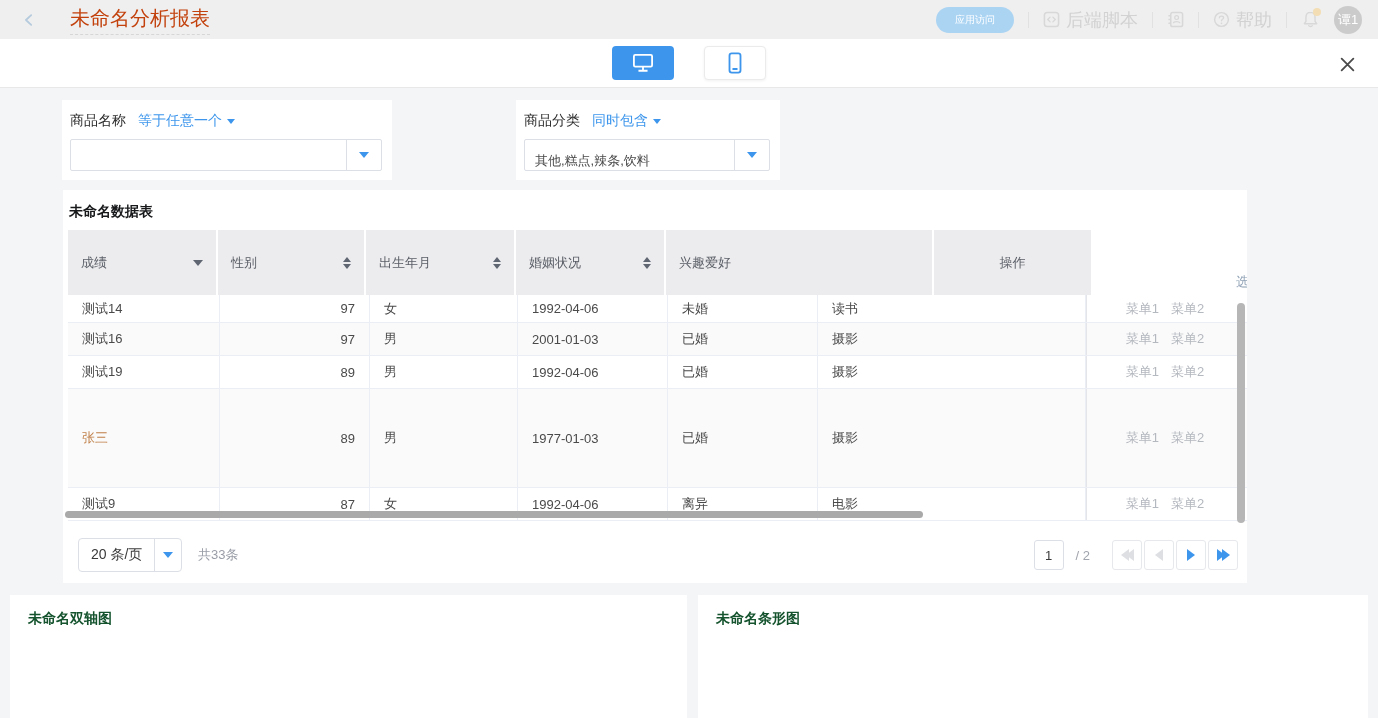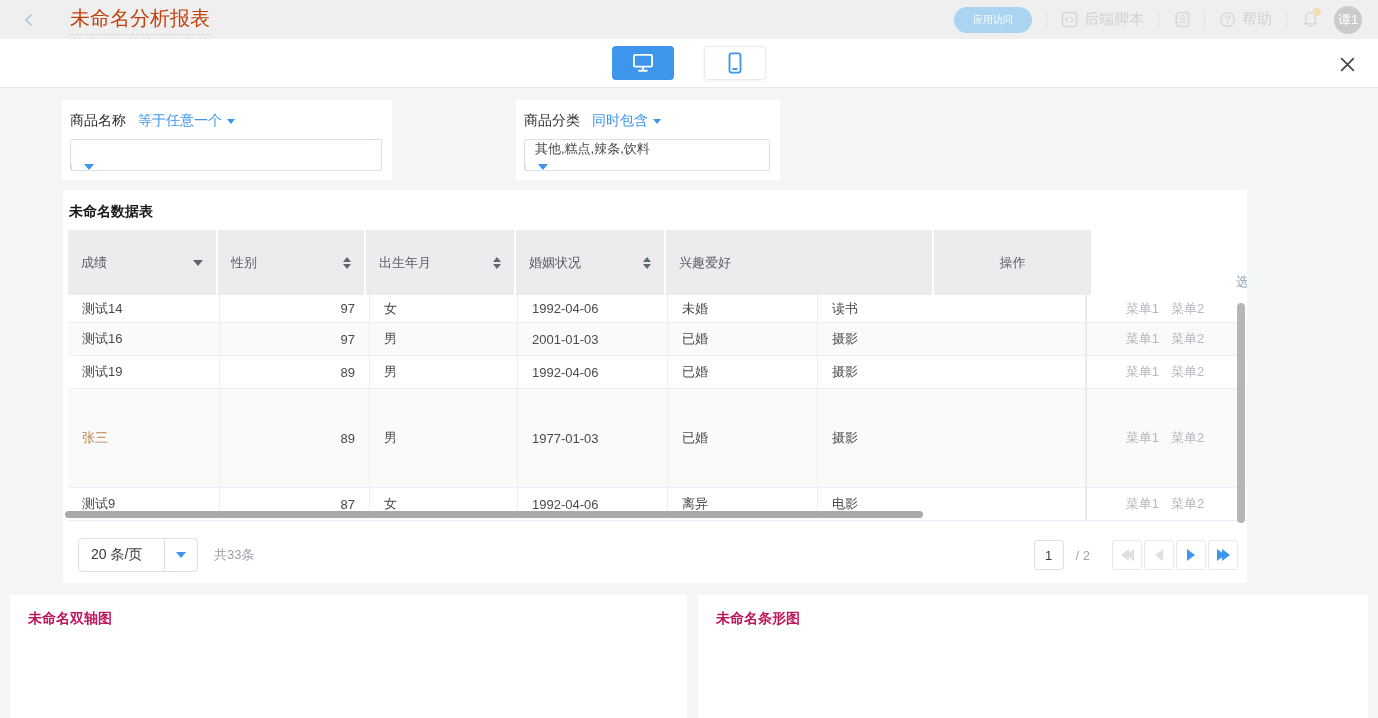--- a/index.html
+++ b/index.html
@@ -10,21 +10,21 @@
   .topbar { position:absolute; left:0; top:0; width:1378px; height:39px;
     background:#efefef; display:flex; align-items:center; }
   .tb-back { margin-left:18px; width:22px; height:22px; display:flex; align-items:center;
     justify-content:center; cursor:pointer; color:#b5cadd; }
   .tb-title { margin-left:30px; font-size:20px; color:#c2410c;
     border-bottom:1px dashed #d6d6d6; padding-bottom:2px; }
   .tb-right { margin-left:auto; display:flex; align-items:center; gap:14px; padding-right:16px; }
   .tb-pill { background:#abd4f3; color:#fff; font-size:10px; border:none;
     border-radius:15px; padding:6px 19px; cursor:pointer; }
   .tb-div { width:1px; height:16px; background:#e1e1e1; }
-  .tb-item { display:flex; align-items:center; gap:6px; color:#d2d2d2; font-size:15px; cursor:pointer; }
+  .tb-item { display:flex; align-items:center; gap:6px; color:#d2d2d2; font-size:18px; cursor:pointer; }
   .tb-ico { color:#d8d8d8; display:flex; }
   .bell-wrap { position:relative; display:flex; }
   .bell-dot { position:absolute; right:-1px; top:-2px; width:8px; height:8px;
     border-radius:50%; background:#f3ddb4; }
   .avatar { width:28px; height:28px; border-radius:50%; background:#cbcbcb;
     color:#fff; font-size:13px; display:flex; align-items:center; justify-content:center; cursor:pointer; }
 
   
   .toolbar { position:absolute; left:0; top:39px; width:1378px; height:49px;
     background:#fff; border-bottom:1px solid #e8e8e8; }
@@ -40,21 +40,21 @@
 
   
   .card { position:absolute; background:#fff; }
 
   
   .filter1 { left:62px; top:100px; width:330px; height:80px; padding:12px 10px 0 8px; }
   .filter2 { left:516px; top:100px; width:264px; height:80px; padding:12px 10px 0 8px; }
   .f-head { display:flex; align-items:center; gap:12px; font-size:14px; color:#2b2b2b; }
   .f-op { color:#3d96ec; display:flex; align-items:center; gap:5px; cursor:pointer; }
   .f-select { margin-top:9px; height:32px; border:1px solid #dcdfe6; border-radius:2px;
-    background:#fff; display:flex; align-items:flex-start; cursor:pointer;flex-direction:column; }
+    background:#fff; display:flex; align-items:flex-end; cursor:pointer; }
   .f-select .val { flex:1; padding:0 10px; font-size:13px; color:#4a4a4a;
     white-space:nowrap; overflow:hidden; }
   .f-caret-box { width:35px; align-self:stretch; border-left:1px solid #dcdfe6;
     display:flex; align-items:center; justify-content:center; }
   .caret-down { width:0; height:0; border-left:5px solid transparent;
     border-right:5px solid transparent; border-top:6px solid #3d96ec; }
   .caret-down.sm { border-left-width:4px; border-right-width:4px; border-top-width:5px; }
 
   
   .table-card { left:63px; top:190px; width:1184px; height:393px; overflow:hidden; }
@@ -84,21 +84,21 @@
   .hscroll { position:absolute; left:2px; bottom:3px; width:858px; height:7px;
     border-radius:4px; background:#a9a9a9; cursor:pointer; }
   .vscroll { position:absolute; right:2px; top:113px; width:8px; height:220px;
     border-radius:4px; background:#b6b6b6; cursor:pointer; }
   .clip-txt { position:absolute; right:0; top:83px; width:11px; height:16px;
     overflow:hidden; font-size:13px; color:#8ea0b5; }
 
   
   .pager { position:absolute; left:0; bottom:0; width:100%; height:56px;
     display:flex; align-items:center; padding:0 9px 0 15px; background:#fff; }
-  .psize { width:120px; height:34px; border:1px solid #dcdfe6; border-radius:4px;
+  .psize { width:104px; height:34px; border:1px solid #dcdfe6; border-radius:4px;
     display:flex; align-items:center; cursor:pointer; }
   .psize .val { flex:1; padding:0 12px; font-size:14px; color:#3a3a3a; white-space:nowrap; }
   .psize .cbox { width:33px; align-self:stretch; border-left:1px solid #dcdfe6;
     display:flex; align-items:center; justify-content:center; }
   .ptotal { margin-left:16px; font-size:13px; color:#9b9fa8; color:#999da6; }
   .pright { margin-left:auto; display:flex; align-items:center; }
   .pinput { width:30px; height:30px; border:1px solid #dcdfe6; border-radius:3px;
     text-align:center; font-size:13px; color:#3a3a3a; font-family:inherit; }
   .pof { margin:0 20px 0 12px; font-size:13px; color:#a0a4ac; }
   .navbtn { width:30px; height:30px; border:1px solid #e6e8eb; border-radius:3px;
@@ -107,21 +107,21 @@
   .ltri { width:0;height:0;border-top:6px solid transparent;border-bottom:6px solid transparent;
     border-right:8px solid #3d96ec; }
   .rtri { width:0;height:0;border-top:6px solid transparent;border-bottom:6px solid transparent;
     border-left:8px solid #3d96ec; }
   .dis .ltri { border-right-color:#dddfe3; }
   .dbl { display:flex; } .dbl > div + div { margin-left:-3px; }
 
   
   .chart-left { left:10px; top:595px; width:677px; height:200px; padding:15px 0 0 18px; }
   .chart-right { left:698px; top:595px; width:670px; height:200px; padding:15px 0 0 18px; }
-  .chart-title { font-size:14px; font-weight:bold; color:#be185d; }
+  .chart-title { font-size:14px; font-weight:bold; color:#14532d; }
 
   svg { display:block; }
 </style>
 </head>
 <body>
 
 <div class="topbar">
   <div class="tb-back">
     <svg width="14" height="14" viewBox="0 0 16 16">
         <path d="M10.5 2.5 L4.5 8 L10.5 13.5" fill="none" stroke="currentColor" stroke-width="2" stroke-linecap="round" stroke-linejoin="round"></path>

